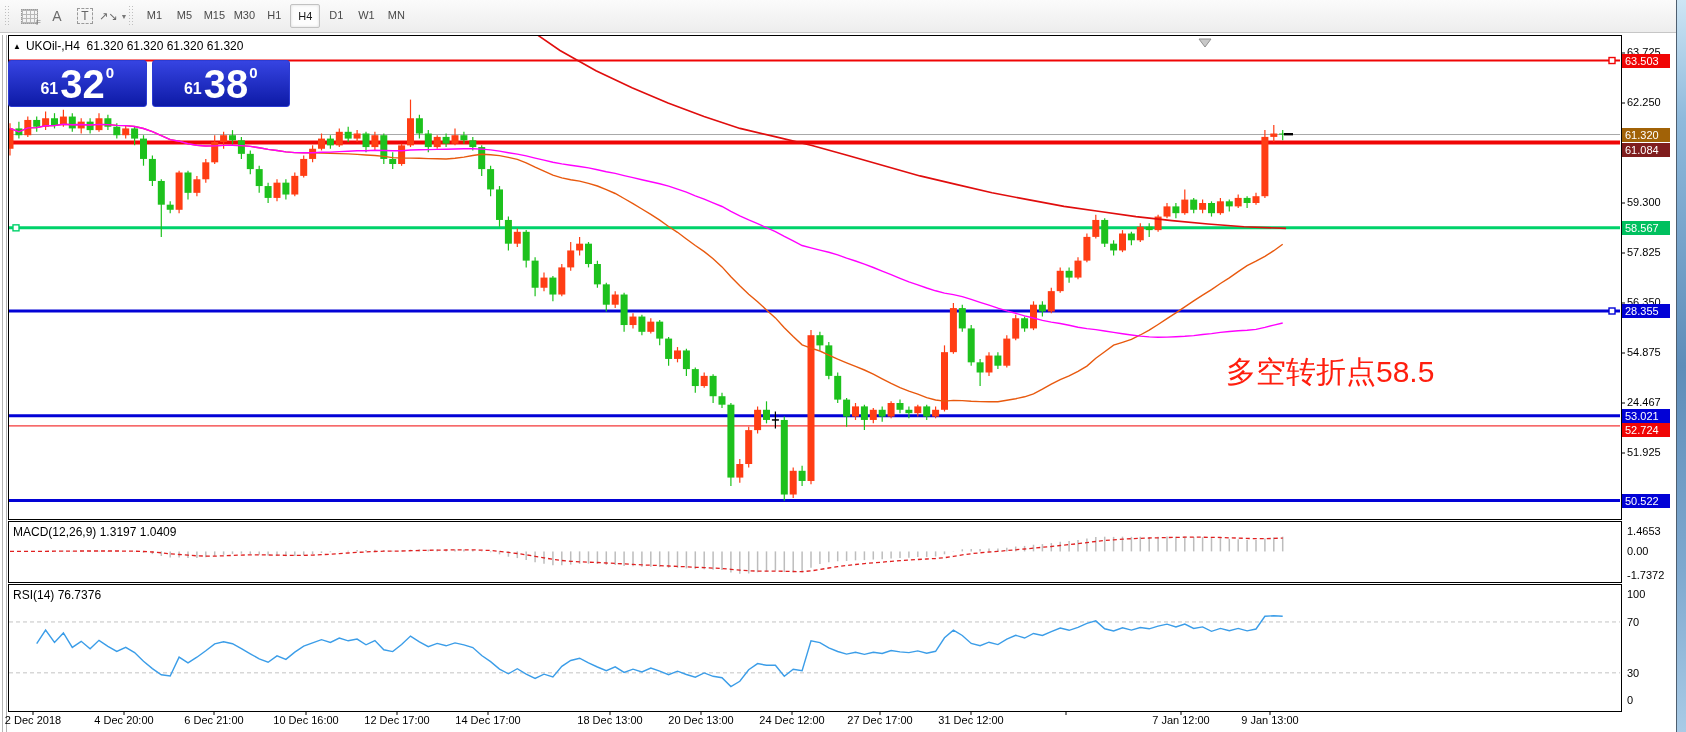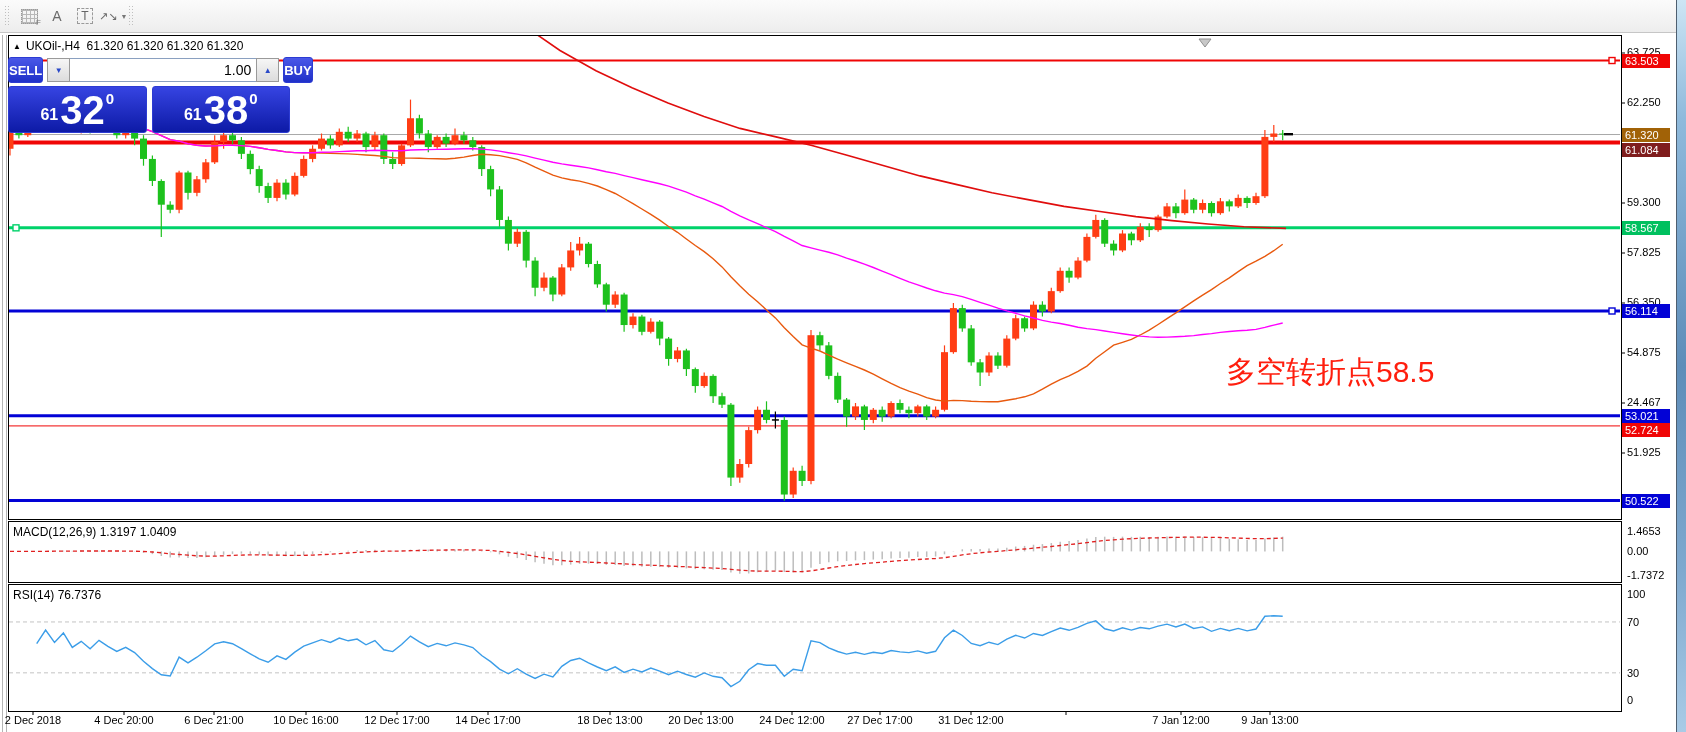--- a/index.html
+++ b/index.html
@@ -580,34 +580,36 @@
     </span>
     <span class="tool-btn">A</span>
     <span class="tool-btn">
       <span class="dashed-box">T</span>
     </span>
     <span class="tool-btn" style="font-size:11px;">
       <span>↗↘</span>
       <span class="caret">▼</span>
     </span>
     <span class="grip"></span>
+    <span id="tf-buttons" style="display:flex;">
+        <span class="tf-btn">M1</span>
+        <span class="tf-btn">M5</span>
+        <span class="tf-btn">M15</span>
+        <span class="tf-btn">M30</span>
+        <span class="tf-btn">H1</span>
+        <span class="tf-btn active">H4</span>
+        <span class="tf-btn">D1</span>
+        <span class="tf-btn">W1</span>
+        <span class="tf-btn">MN</span>
+      </span>
   </div>
 
   <div class="symbol-title"><span class="tri">▲</span><span>UKOil-,H4  61.320 61.320 61.320 61.320</span></div>
 
   <div class="trade-panel">
-    <div class="tp-row1">
-      <div class="hdr-btn">SELL</div>
-      <div class="spin-wrap">
-        <div class="spin-btn">▼</div>
-        <input class="vol-input" value="1.00" style="">
-        <div class="spin-btn">▲</div>
-      </div>
-      <div class="hdr-btn">BUY</div>
-    </div>
     <div class="tp-row2">
       <div class="tile">
         <span class="small">61</span>
         <span class="big">32</span>
         <span class="sup">0</span>
       </div>
       <div class="tile">
         <span class="small">61</span>
         <span class="big">38</span>
         <span class="sup">0</span>
@@ -648,20 +650,20 @@
       <div class="time-label" style="left: 792px;">24 Dec 12:00</div>
       <div class="time-label" style="left: 880px;">27 Dec 17:00</div>
       <div class="time-label" style="left: 971px;">31 Dec 12:00</div>
       <div class="time-label" style="left: 1066px; margin-top: 26px;">3 Jan 17:00</div>
       <div class="time-label" style="left: 1181px;">7 Jan 12:00</div>
       <div class="time-label" style="left: 1270px;">9 Jan 13:00</div>
       <div class="axis-badge" style="top: 53.5254px; background: rgb(240, 5, 5);">63.503</div>
       <div class="axis-badge" style="top: 128px; background: #a16207;">61.320</div>
       <div class="axis-badge" style="top: 142.5px; background: #7f1d1d;">61.084</div>
       <div class="axis-badge" style="top: 220.847px; background: rgb(0, 192, 95);">58.567</div>
-      <div class="axis-badge" style="top: 304px; background: rgb(2, 2, 214);">56.114</div>
+      <div class="axis-badge" style="top: 304px; background: rgb(2, 2, 214);">28.355</div>
       <div class="axis-badge" style="top: 409px; background: rgb(2, 2, 214);">53.021</div>
       <div class="axis-badge" style="top: 423px; background: rgb(240, 5, 5);">52.724</div>
       <div class="axis-badge" style="top: 493.559px; background: rgb(2, 2, 214);">50.522</div>
     </div>
 
   <div class="right-strip"></div>
 </div>
 
 </body></html>

